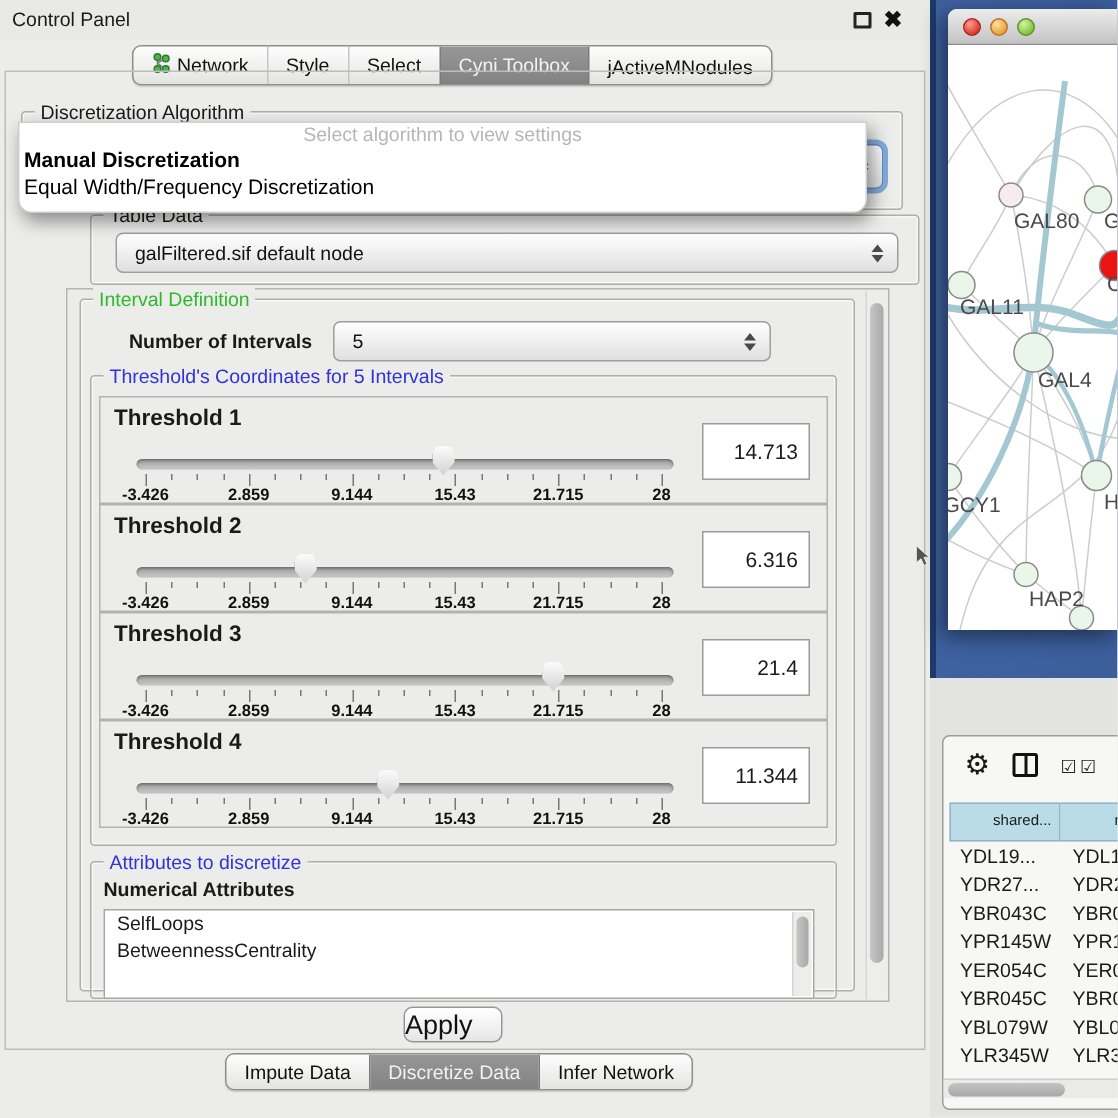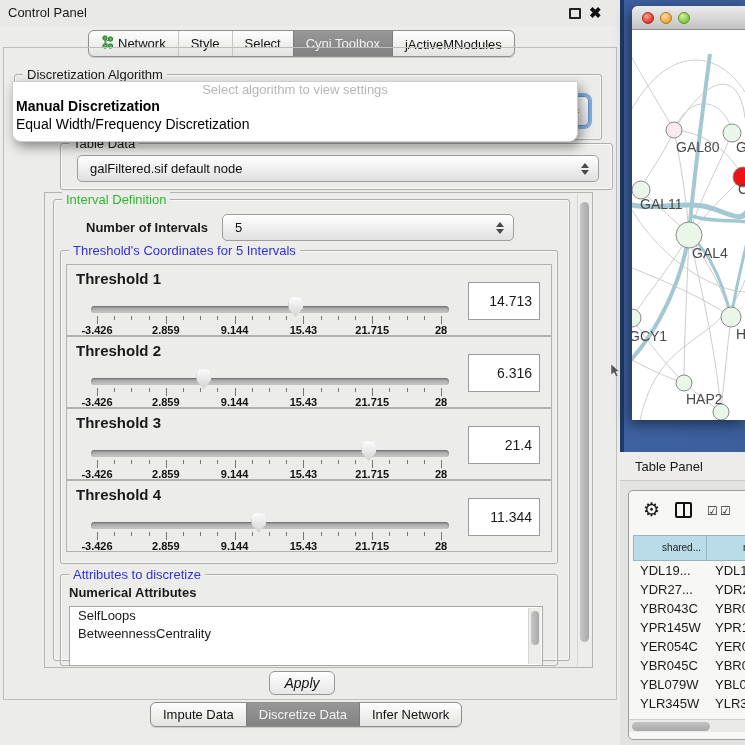--- a/index.html
+++ b/index.html
@@ -63,21 +63,21 @@
             clip-path:polygon(0% 32%, 14% 5%, 50% 0%, 86% 5%, 100% 32%, 100% 55%, 50% 100%, 0% 55%);
             filter:drop-shadow(0 0 1px #808080); }
   .valuebox { position:absolute; left:401px; top:17px; width:72px; height:38px; background:#fff; border:1px solid #9b9b9b;
               font-size:14px; text-align:right; line-height:36px; padding-right:7px; }
 
   
   #attr-list { position:absolute; left:8px; top:31px; width:474px; height:60px; background:#fff; border:1px solid #a6a6a4; overflow:hidden; }
   #attr-list .item { padding-left:8px; line-height:18px; font-size:13px; white-space:nowrap; }
 
   .pushbtn { background:linear-gradient(#ffffff,#e6e6e6); border:1px solid #979797; border-radius:6px;
-             text-align:center; font-size:14px; color:#111;font-style:italic; }
+             text-align:left; font-size:18px; color:#111; }
 
   
   #desktop { left:620px; top:0; width:125px; height:452px;
              background:linear-gradient(90deg,#1d3a69 0px,#1d3a69 4px,#3e61a0 4px,#3c5e9b 100%); }
   #net-window { left:632px; top:6px; width:113px; height:414px; border-radius:6px 0 0 0; overflow:hidden;
                 box-shadow:-3px 4px 14px rgba(0,0,0,.5); background:#fff; }
   #net-titlebar { height:24px; background:linear-gradient(#ececec,#c3c3c3); border-bottom:1px solid #8d8d8d; position:relative; }
   .light { position:absolute; top:6px; width:12px; height:12px; border-radius:50%; }
   #light-red   { left:10px; background:radial-gradient(circle at 35% 30%, #ff9d91, #e03a30 70%); border:1px solid #a8241e; }
   #light-yellow{ left:28px; background:radial-gradient(circle at 35% 30%, #ffe0a1, #eda33b 70%); border:1px solid #b5741f; }
@@ -415,23 +415,20 @@
           <text x="8" y="179">GAL11</text>
           <text x="60" y="228">GAL4</text>
           <text x="-3" y="311">GCY1</text>
           <text x="104" y="309">H</text>
           <text x="54" y="374">HAP2</text>
         </g>
     </svg>
   </div>
 
   <div id="tp-region" class="abs">
-    <div id="tp-bar">
-      <span>Table Panel</span>
-    </div>
     <div id="table-window">
       <div id="tw-toolbar">
         <span id="gear">⚙</span>
         <span id="split-icon"></span>
         <span class="cbx" style="left:78px;">☑</span>
         <span class="cbx" style="left:91px;">☑</span>
       </div>
       <div id="tw-header">
         <div class="hcell" id="hcell-1">shared...</div>
         <div class="hcell" id="hcell-2">na</div>

